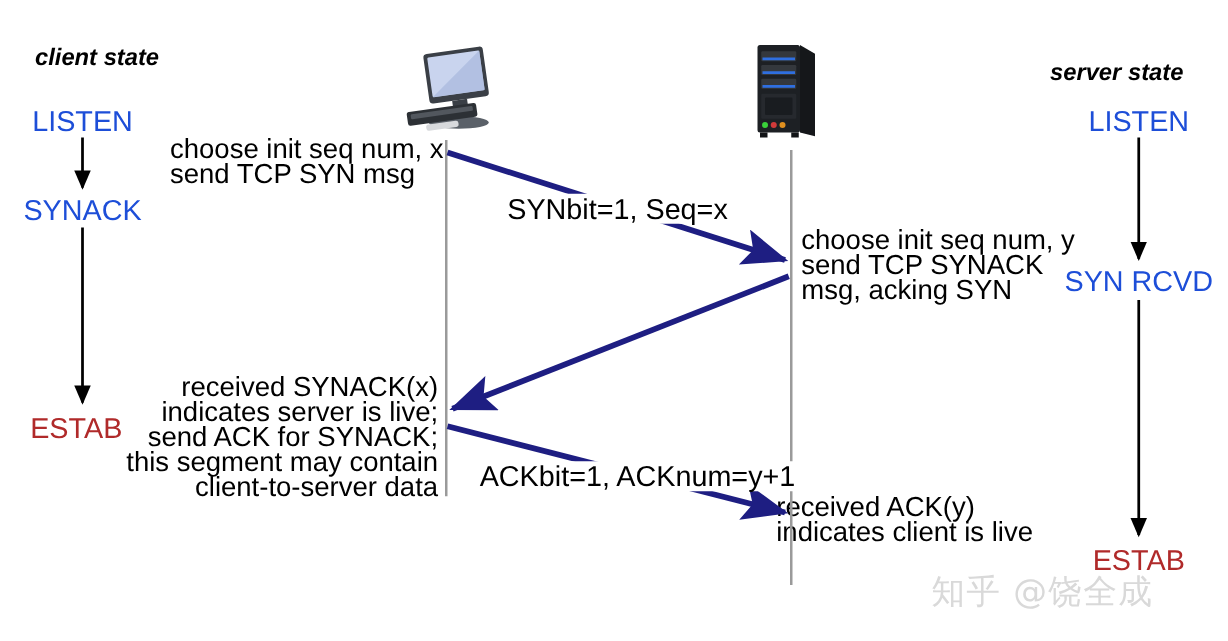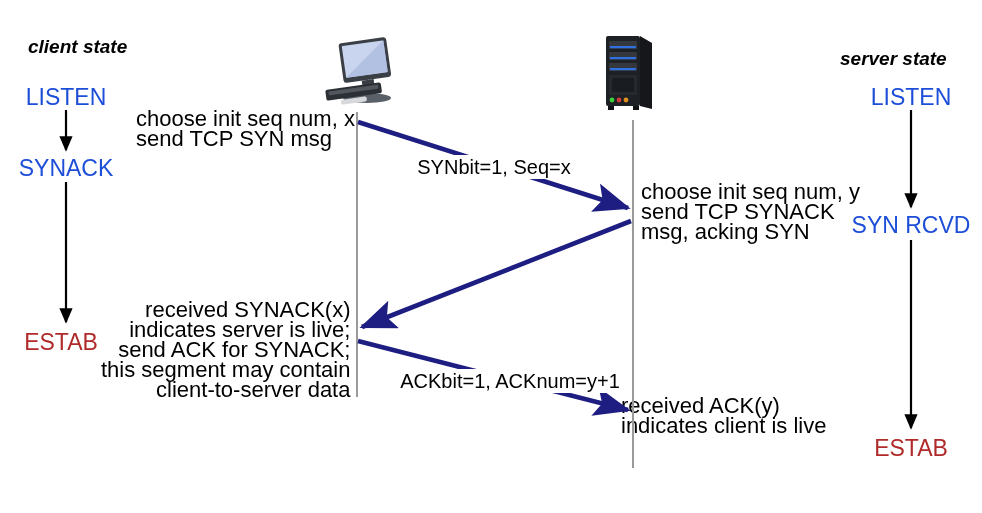--- a/index.html
+++ b/index.html
@@ -60,21 +60,21 @@
   .note.left-align  { text-align: left; }
 
   #note-client-syn   { left: 136px; top: 109px; }
   #note-client-ack   { left: 101px; top: 300px; text-align: right; }
   #note-server-synack{ left: 641px; top: 182px; }
   #note-server-ack   { left: 621px; top: 396px; }
 
   
   .msg-label {
     position: absolute;
-    font-size: 20px;
+    font-size: 23px;
     line-height: 24px;
     color: #000000;
     white-space: pre;
     text-align: center;
     background: #ffffff;
     transform: translateX(-50%);
     padding: 0 3px;
     z-index: 5;
   }
   #msg-1 { left: 494px; top: 155px; }
@@ -209,14 +209,15 @@
 client-to-server data</div>
   <div class="note left-align" id="note-server-synack">choose init seq num, y
 send TCP SYNACK
 msg, acking SYN</div>
   <div class="note left-align" id="note-server-ack">received ACK(y)
 indicates client is live</div>
 
   <div class="msg-label" id="msg-1">SYNbit=1, Seq=x</div>
   <div class="msg-label" id="msg-3">ACKbit=1, ACKnum=y+1</div>
 
+  <div id="watermark">知乎 @饶全成</div>
 
 </div>
 
 </body></html>

